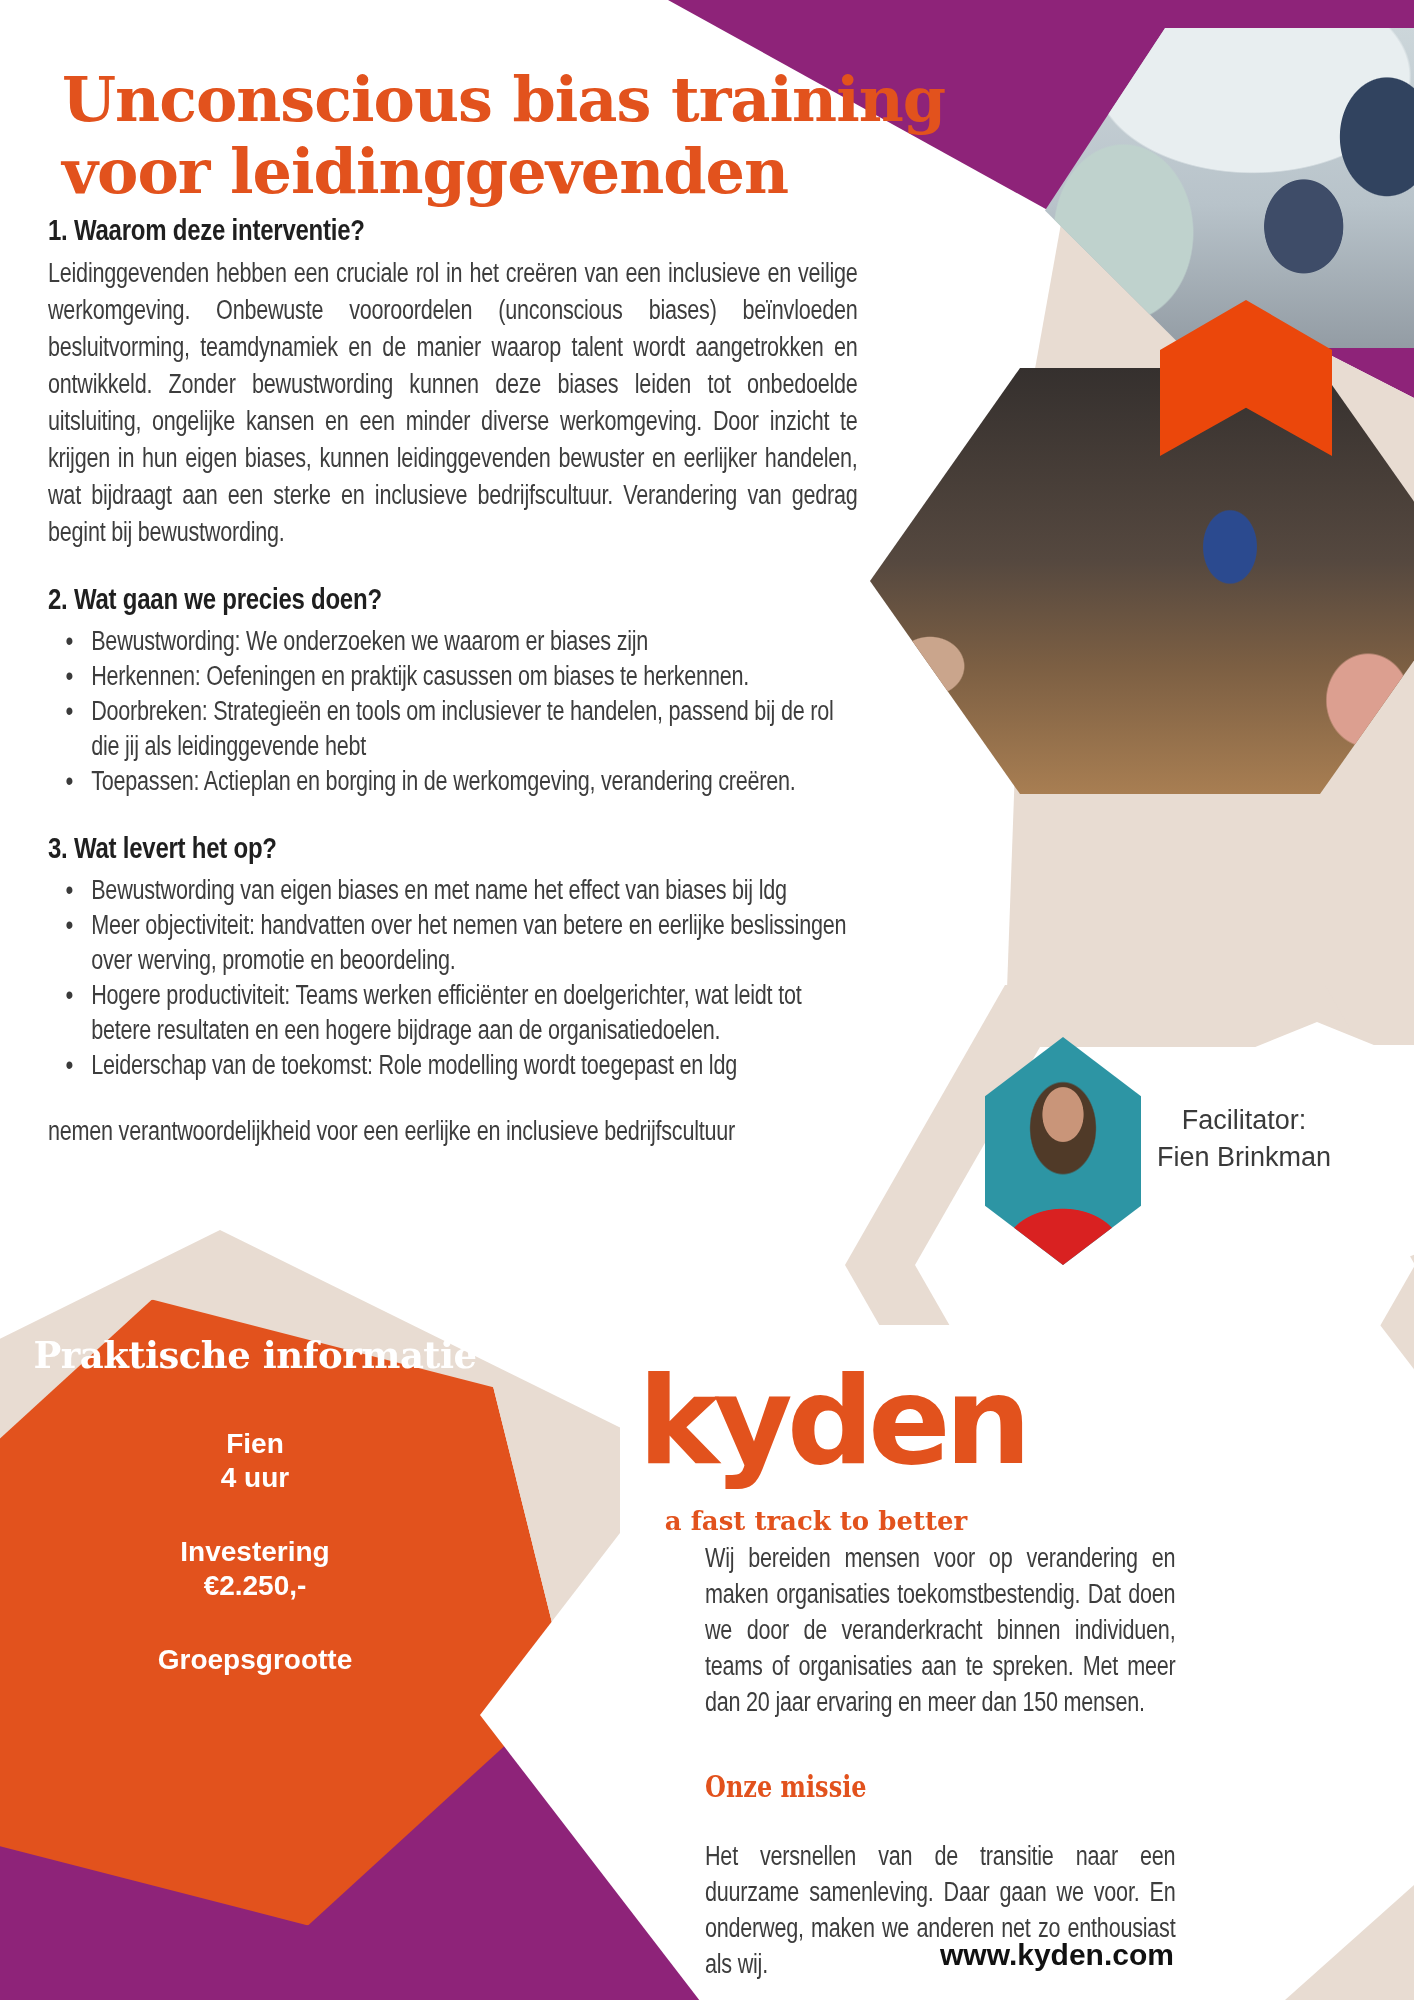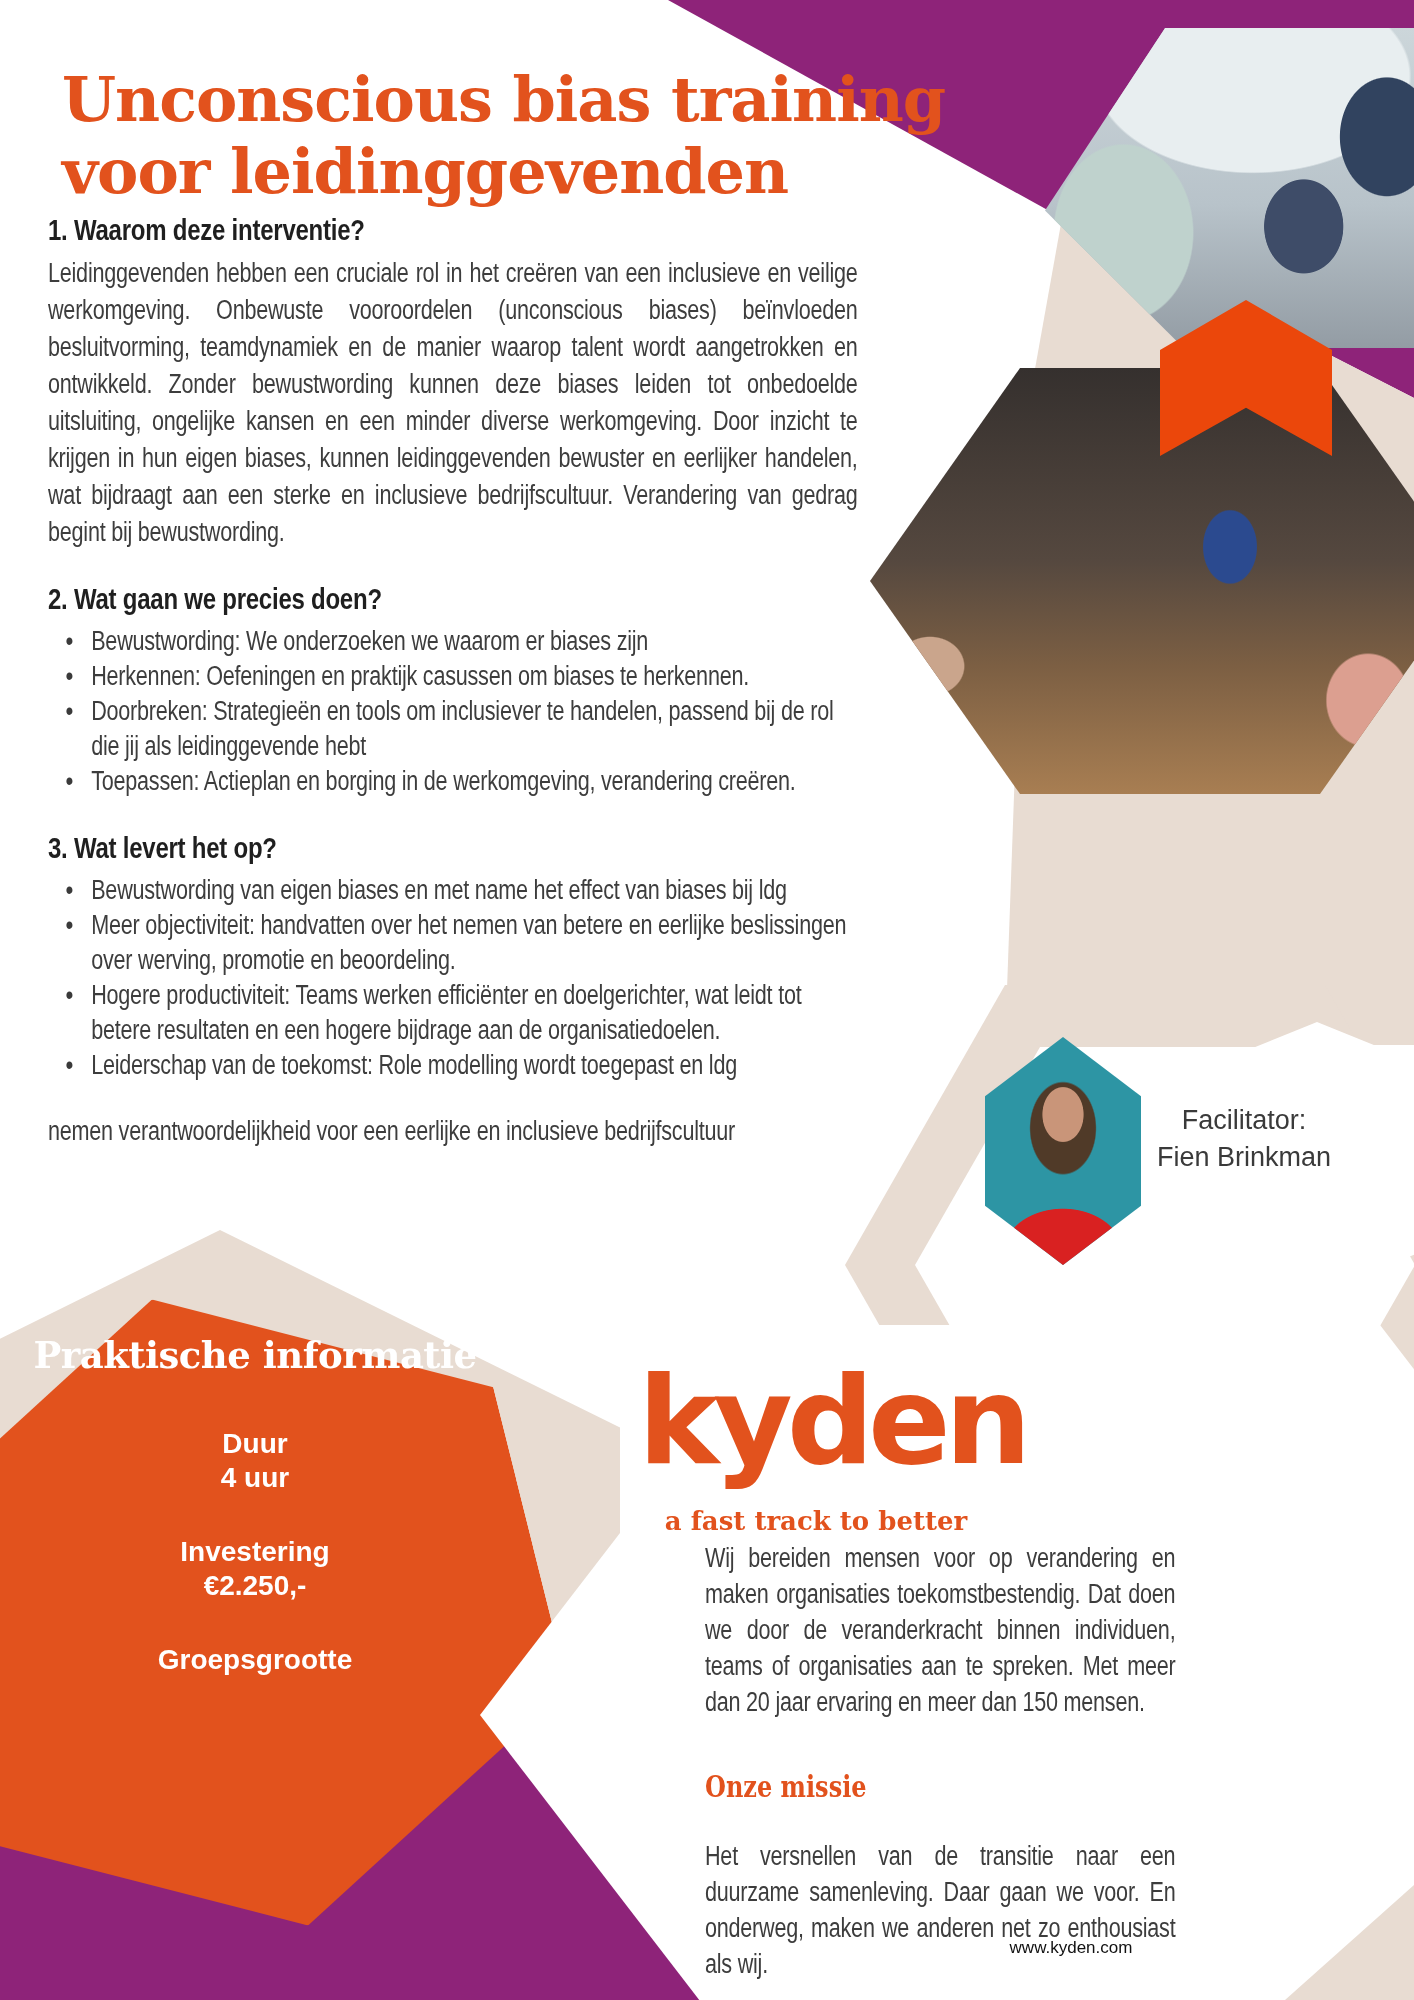--- a/index.html
+++ b/index.html
@@ -77,21 +77,21 @@
   .prac-value.regular{font-weight:normal;}
 
   #logo{left:638px;top:1360px;z-index:6;font-family:"DejaVu Sans",sans-serif;font-weight:bold;
     font-size:122px;line-height:1;letter-spacing:-6px;color:var(--accent,#E2521D);}
   #tagline{left:645px;top:1506px;width:342px;z-index:6;text-align:center;
     font-family:"DejaVu Serif",serif;font-weight:bold;font-size:26px;color:var(--accent,#E2521D);}
   #brandCopy{left:705px;top:1540px;width:588px;z-index:6;transform:scaleX(.8);transform-origin:0 0;}
   .about{font-size:27px;line-height:36px;text-align:justify;letter-spacing:-.3px;margin:0 0 48px;}
   .missionH{font-family:"DejaVu Serif",serif;font-weight:bold;font-size:30px;color:var(--accent,#E2521D);margin:0 0 32px;line-height:38px;}
   .mission{font-size:27px;line-height:36px;text-align:justify;letter-spacing:-.3px;margin:0;}
-  #website{left:940px;top:1938px;width:262px;z-index:7;text-align:center;font-size:17px;font-weight:normal;color:#111;}
+  #website{left:940px;top:1938px;width:262px;z-index:7;text-align:left;font-size:30px;font-weight:bold;color:#111;}
 </style>
 </head>
 <body>
 
 <div id="canvas">
 
   <div class="abs" id="purpleTop"></div>
   <div class="abs" id="beigeBand"></div>
   <div class="abs" id="photo1"></div>
   <div class="abs" id="chevron"></div>
@@ -134,21 +134,21 @@
       <li><span>Bewustwording van eigen biases en met name het effect van biases bij ldg</span></li>
       <li><span>Meer objectiviteit: handvatten over het nemen van betere en eerlijke beslissingen over werving, promotie en beoordeling.</span></li>
       <li><span>Hogere productiviteit: Teams werken efficiënter en doelgerichter, wat leidt tot betere resultaten en een hogere bijdrage aan de organisatiedoelen.</span></li>
       <li><span>Leiderschap van de toekomst:  Role modelling wordt toegepast en ldg</span></li>
     </ul>
     <p class="trailing">nemen verantwoordelijkheid voor een eerlijke en inclusieve bedrijfscultuur</p>
   </div>
 
   <div class="abs" id="practical">
     <div class="prac-title">Praktische informatie</div>
-    <div class="prac-label">Duur</div>
+    <div class="prac-label">Fien</div>
     <div class="prac-value">4 uur</div>
     <div class="prac-label">Investering</div>
     <div class="prac-value">€2.250,-</div>
     <div class="prac-label">Groepsgrootte</div>
   </div>
 
   <div class="abs" id="logo">kyden</div>
   <div class="abs" id="tagline">a fast track to better</div>
   <div class="abs" id="brandCopy">
     <p class="about">Wij bereiden mensen voor op verandering en maken organisaties toekomstbestendig. Dat doen we door de veranderkracht binnen individuen, teams of organisaties aan te spreken. Met meer dan 20 jaar ervaring en meer dan 150 mensen.</p>

